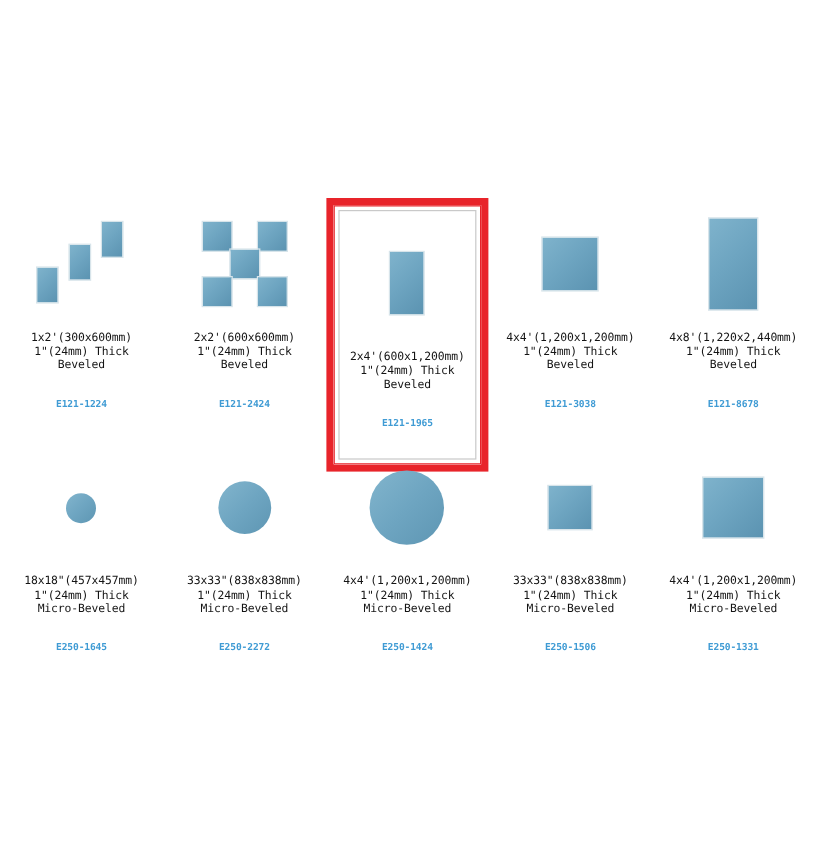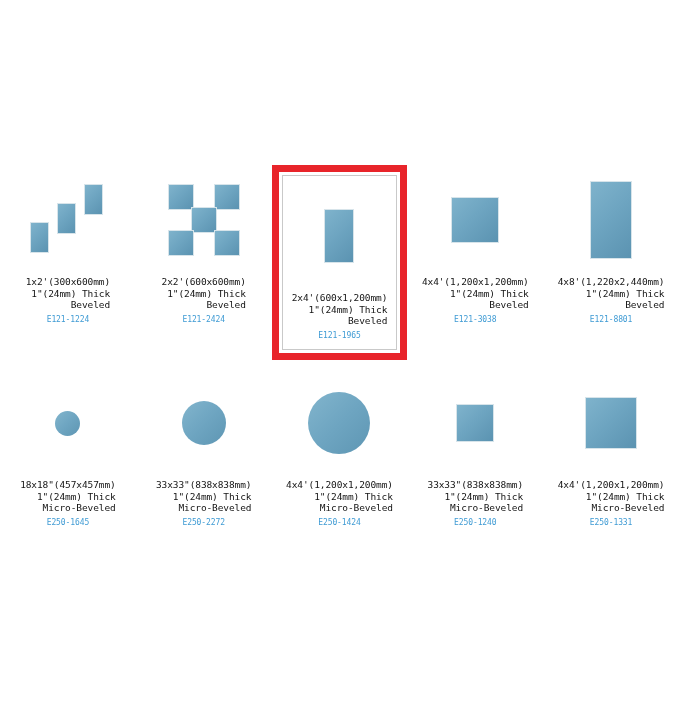--- a/index.html
+++ b/index.html
@@ -52,21 +52,21 @@
   .product-card.selected .card-inner {
     border: 1px solid #c9c9c9;
     background: #ffffff;
     width: 100%;
     height: 100%;
     display: flex;
     flex-direction: column;
     align-items: center;
     box-sizing: border-box;
     padding-top: 6px;
-    padding-bottom: 8px;
+    padding-bottom: 24px;
   }
   .card-inner {
     width: 100%;
     display: flex;
     flex-direction: column;
     align-items: center;
   }
 
   .swatch-area {
     height: 108px;
@@ -137,29 +137,29 @@
     text-align: center;
     line-height: 11.5px;
     margin-top: 2px;
   }
   .caption .line {
     display: block;
     font-size: 9.5px;
     letter-spacing: -0.1px;
     color: #141414;
     white-space: nowrap;
-    text-align: right;
   }
   .caption .code {
     display: block;
     font-size: 8px;
     color: #3f9bd4;
-    margin-top: 3px;
+    margin-top: 20px;
     letter-spacing: -0.1px;
     white-space: nowrap;
+    font-weight: bold;
   }
 </style>
 </head>
 <body>
 
 <div class="catalog">
   <div class="grid-row" id="row-1">
       <div class="product-card">
         <div class="card-inner">
           <div class="swatch-area">
@@ -224,21 +224,21 @@
       </div>
       <div class="product-card">
         <div class="card-inner">
           <div class="swatch-area">
             <div class="tile rect-4x8"></div>
           </div>
           <div class="caption">
             <span class="line">4x8'(1,220x2,440mm)</span>
             <span class="line">1"(24mm) Thick</span>
             <span class="line">Beveled</span>
-            <span class="code">E121-8801</span>
+            <span class="code">E121-8678</span>
           </div>
         </div>
       </div>
     </div>
   <div class="grid-row" id="row-2">
       <div class="product-card">
         <div class="card-inner">
           <div class="swatch-area">
             <div class="tile circle circ-18"></div>
           </div>
@@ -278,21 +278,21 @@
       </div>
       <div class="product-card">
         <div class="card-inner">
           <div class="swatch-area">
             <div class="tile rect-33sq"></div>
           </div>
           <div class="caption">
             <span class="line">33x33"(838x838mm)</span>
             <span class="line">1"(24mm) Thick</span>
             <span class="line">Micro-Beveled</span>
-            <span class="code">E250-1240</span>
+            <span class="code">E250-1506</span>
           </div>
         </div>
       </div>
       <div class="product-card">
         <div class="card-inner">
           <div class="swatch-area">
             <div class="tile rect-44sq"></div>
           </div>
           <div class="caption">
             <span class="line">4x4'(1,200x1,200mm)</span>

